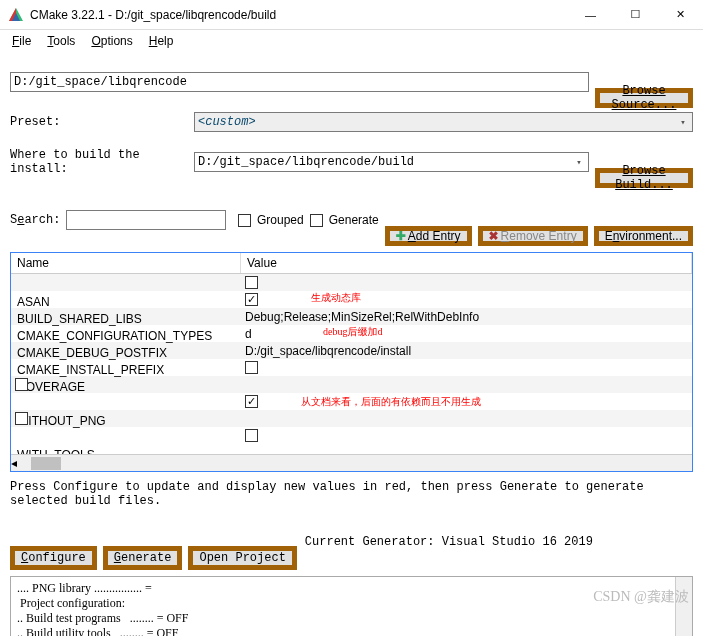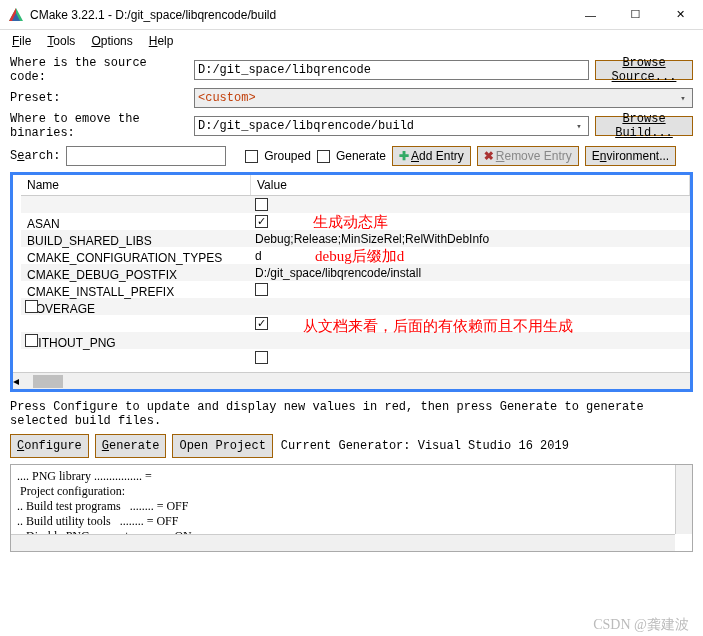--- a/index.html
+++ b/index.html
@@ -10,52 +10,52 @@
 .titlebar .winbtns { display: flex; }
 .titlebar .winbtn { width: 45px; height: 30px; display: flex; align-items: center; justify-content: center; font-size: 11px; }
 .menubar { height: 22px; display: flex; align-items: center; padding-left: 12px; gap: 16px; font-size: 12px; }
 .menubar span { cursor: default; }
 .content { padding: 4px 10px 0 10px; }
 .row { display: flex; align-items: center; margin-bottom: 4px; gap: 6px; }
 .lbl-mono { font-family: "Courier New", monospace; font-size: 12px; width: 178px; }
 .txt { border: 1px solid #7a7a7a; height: 20px; padding: 1px 3px; font-family: "Courier New", monospace; font-size: 12px; background: #fff; }
 .combo { border: 1px solid #7a7a7a; height: 20px; padding: 0 18px 0 3px; font-family: "Courier New", monospace; font-size: 12px; position: relative; flex: 1; display: flex; align-items: center; }
 .combo .arrow { position: absolute; right: 2px; top: 1px; width: 14px; height: 16px; display: flex; align-items: center; justify-content: center; font-size: 9px; color: #555; }
-.btn { border: 1px solid #a16207; background: #e1e1e1; height: 22px; padding: 0 6px; font-family: "Courier New", monospace; font-size: 12px; display: inline-flex; align-items: center; cursor: default; }
+.btn { border: 5px solid #a16207; background: #e1e1e1; height: 22px; padding: 0 6px; font-family: "Courier New", monospace; font-size: 12px; display: inline-flex; align-items: center; cursor: default; margin-top: 32px; }
 .btn.small { height: 20px; }
 .btn.sans { font-family: "Segoe UI", Tahoma, sans-serif; }
 .btn.disabled { color: #888; }
 .toolbar { display: flex; align-items: center; gap: 6px; margin: 6px 0; }
 .chk { width: 13px; height: 13px; border: 1px solid #333; background: #fff; display: inline-flex; align-items: center; justify-content: center; font-size: 10px; }
 .chk.checked::after { content: "✓"; color: #000; font-size: 11px; line-height: 1; }
 .icon-plus { color: #3a6; font-weight: bold; margin-right: 2px; }
 .icon-x { color: #a33; font-weight: bold; margin-right: 2px; }
-.table-wrap { border: 3px solid #3b82f6; height: 220px; overflow: hidden; position: relative; padding-left: 8px; }
+.table-wrap { border: 1px solid #3b82f6; height: 220px; overflow: hidden; position: relative; }
 .thead { display: flex; border-bottom: 1px solid #ccc; background: #fff; }
 .th { padding: 3px 6px; font-size: 12px; border-right: 1px solid #ddd; }
 .th1 { width: 230px; }
 .th2 { flex: 1; }
 .tbody { }
 .trow { display: flex; height: 17px; align-items: center; font-size: 12px; }
 .trow:nth-child(odd) { background: #f4f4f4; }
 .td1 { width: 230px; padding-left: 6px; overflow: hidden; white-space: nowrap; margin-top: 38px; }
 .td2 { flex: 1; padding-left: 4px; display: flex; align-items: center; }
 .td2 .chk { margin-left: 0; }
 .scroll-h { position: absolute; bottom: 0; left: 0; right: 0; height: 17px; background: #f0f0f0; border-top: 1px solid #ccc; display: flex; align-items: center; }
 .scroll-h .thumb { background: #c0c0c0; height: 13px; margin: 2px 18px; width: 30px; border-radius: 0; }
-.annot { position: absolute; color: #f00; font-size: 15px; font-family: "SimSun", serif; pointer-events: none; }
+.annot { position: absolute; color: #f00; font-size: 10px; font-family: "SimSun", serif; pointer-events: none; }
 .info { font-family: "Courier New", monospace; font-size: 12px; margin: 8px 0 6px 0; }
 .btnrow { display: flex; align-items: center; gap: 6px; margin-bottom: 6px; }
 .btnrow .btn { height: 24px; }
 .genlbl { font-family: "Courier New", monospace; font-size: 12px; margin-left: 2px; }
 .output { border: 1px solid #aaa; height: 88px; font-family: Liberation Serif, serif; font-size: 12px; padding: 4px 6px; overflow: hidden; position: relative; white-space: pre; background: #fff; }
 .output-scroll { position: absolute; bottom: 0; left: 0; right: 17px; height: 17px; background: #f0f0f0; border-top: 1px solid #ccc; }
 .output-scroll-v { position: absolute; top: 0; right: 0; bottom: 17px; width: 17px; background: #f0f0f0; border-left: 1px solid #ccc; }
-.watermark { position: absolute; right: 14px; bottom: 2px; color: #bbb; font-size: 14px; font-family: "SimSun", serif; pointer-events: none; }
-.custom-italic { color: #c2410c; }
+.watermark { position: absolute; right: 14px; bottom: 30px; color: #bbb; font-size: 14px; font-family: "SimSun", serif; pointer-events: none; }
+.custom-italic { font-style: italic; color: #0c4a6e; }
 </style>
 </head>
 <body>
 
 <div class="titlebar">
   <span class="icon-app">
     <svg viewBox="0 0 16 16" width="16" height="16">
         <polygon points="8,1 15,14 1,14" fill="#3b7"></polygon>
         <polygon points="8,1 8,14 1,14" fill="#d33"></polygon>
         <polygon points="8,6 12,14 4,14" fill="#36a"></polygon>
@@ -71,33 +71,32 @@
 
 <div class="menubar">
   <span><u>F</u>ile</span>
   <span><u>T</u>ools</span>
   <span><u>O</u>ptions</span>
   <span><u>H</u>elp</span>
 </div>
 
 <div class="content">
   <div class="row">
-    <span class="lbl-mono">Where is the source code:</span>
     <input class="txt" style="flex: 1 1 0%;" value="D:/git_space/libqrencode">
     <button class="btn small" style="width:98px;text-decoration:underline">Browse Source...</button>
   </div>
   <div class="row">
     <span class="lbl-mono">Preset:</span>
     <div class="combo" style="background:#eee">
       <span class="custom-italic">&lt;custom&gt;</span>
       <span class="arrow">▾</span>
     </div>
   </div>
   <div class="row">
-    <span class="lbl-mono">Where to emove the binaries:</span>
+    <span class="lbl-mono">Where to build the install:</span>
     <div class="combo">
       <span>D:/git_space/libqrencode/build</span>
       <span class="arrow">▾</span>
     </div>
     <button class="btn small" style="width:98px;text-decoration:underline">Browse Build...</button>
   </div>
 
   <div class="toolbar">
     <span class="lbl-mono" style="width:50px">S<u>e</u>arch:</span>
     <input class="txt" style="width: 160px;">
@@ -168,21 +167,21 @@
           <div class="td2">
             <span class="chk"></span>
           </div>
         </div>
       </div>
     <div class="scroll-h">
         <span style="width:2px">◂</span>
         <div class="thumb"></div>
       </div>
     <div class="annot" style="top:38px;left:300px">生成动态库</div>
-    <div class="annot" style="top:72px;left:302px">debug后缀加d</div>
+    <div class="annot" style="top:72px;left:312px">debug后缀加d</div>
     <div class="annot" style="top:142px;left:290px">从文档来看，后面的有依赖而且不用生成</div>
   </div>
 
   <div class="info">Press Configure to update and display new values in red, then press Generate to generate selected build files.</div>
 
   <div class="btnrow">
     <button class="btn"><u>C</u>onfigure</button>
     <button class="btn"><u>G</u>enerate</button>
     <button class="btn">Open Project</button>
     <span class="genlbl">Current Generator: Visual Studio 16 2019</span>

